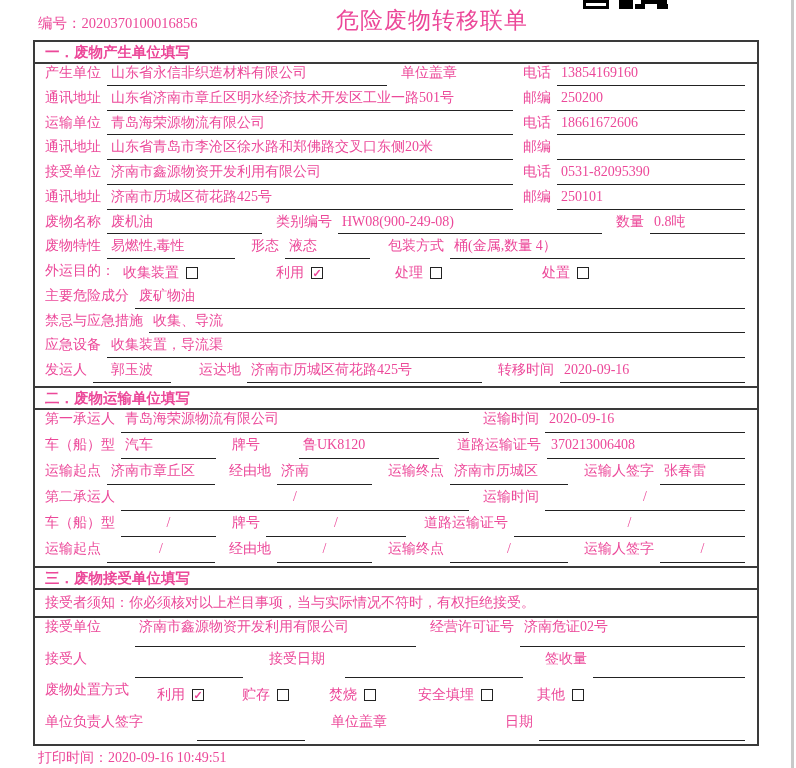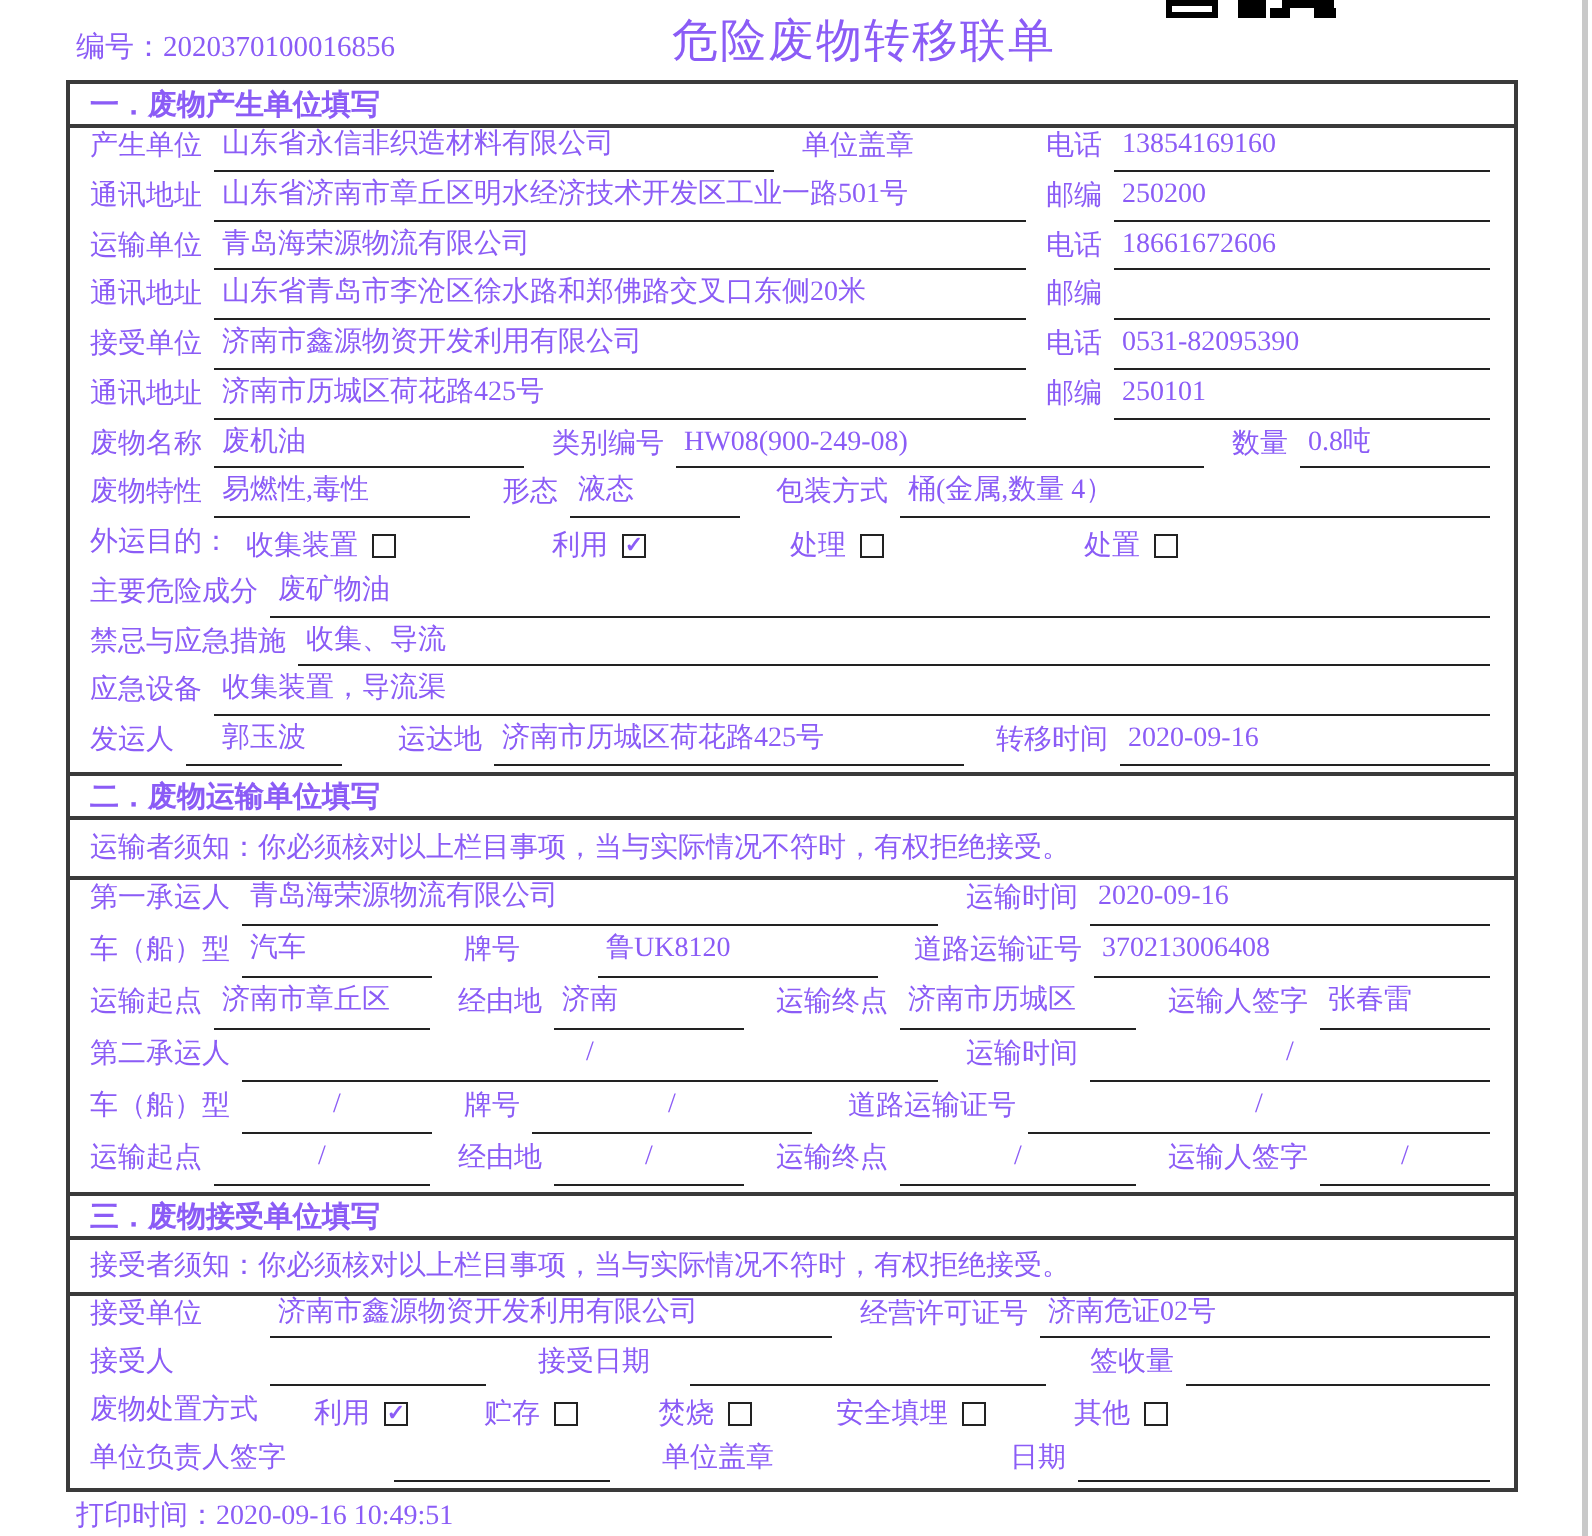--- a/index.html
+++ b/index.html
@@ -1,17 +1,17 @@
 <!DOCTYPE html>
 <html><head>
 <meta charset="utf-8">
 <style>
   html,body{margin:0;padding:0;background:#ffffff;}
   .page{position:relative;width:796px;height:768px;background:#fff;overflow:hidden;
-        font-family:"Liberation Serif","DejaVu Serif",serif;color:#8b5cf6;font-size:14px;}
+        font-family:"Liberation Serif","DejaVu Serif",serif;color:#ec4899;font-size:14px;}
   .page-edge{position:absolute;right:2px;top:0;width:3px;height:768px;background:#c9c9c9;}
   
   .doc-no{position:absolute;left:38px;top:14px;font-size:14.5px;white-space:nowrap;}
   .doc-title{position:absolute;left:336px;top:5px;font-size:23px;font-weight:normal;letter-spacing:1px;white-space:nowrap;}
   .qr{position:absolute;left:583px;top:0;width:90px;height:10px;}
   .qr div{position:absolute;background:#000;}
   .qr .outline{left:0;top:0;width:26px;height:9px;background:#fff;border:3px solid #000;box-sizing:border-box;}
   
   .form-table{position:absolute;left:33px;top:40px;width:726px;height:706px;border:2px solid #3a3a3a;
               box-sizing:border-box;display:flex;flex-direction:column;background:#fff;}
@@ -155,21 +155,20 @@
         <span class="lbl">发运人</span>
         <span class="fill c" style="width:78px;">郭玉波</span>
         <span class="lbl" style="margin-left:28px;">运达地</span>
         <span class="fill" style="width:235px;">济南市历城区荷花路425号</span>
         <span class="lbl" style="margin-left:16px;">转移时间</span>
         <span class="fill grow">2020-09-16</span>
       </div>
     </div>
 
     <div class="sec-hdr mid" style="height:24px;">二．废物运输单位填写</div>
-    <div class="notice" style="height:30px;">运输者须知：你必须核对以上栏目事项，当与实际情况不符时，有权拒绝接受。</div>
     <div class="rows" style="height:156px;">
 
       <div class="row">
         <span class="lbl">第一承运人</span>
         <span class="fill grow">青岛海荣源物流有限公司</span>
         <span class="lbl" style="margin-left:14px;">运输时间</span>
         <span class="fill" style="width:200px;">2020-09-16</span>
       </div>
 
       <div class="row">

